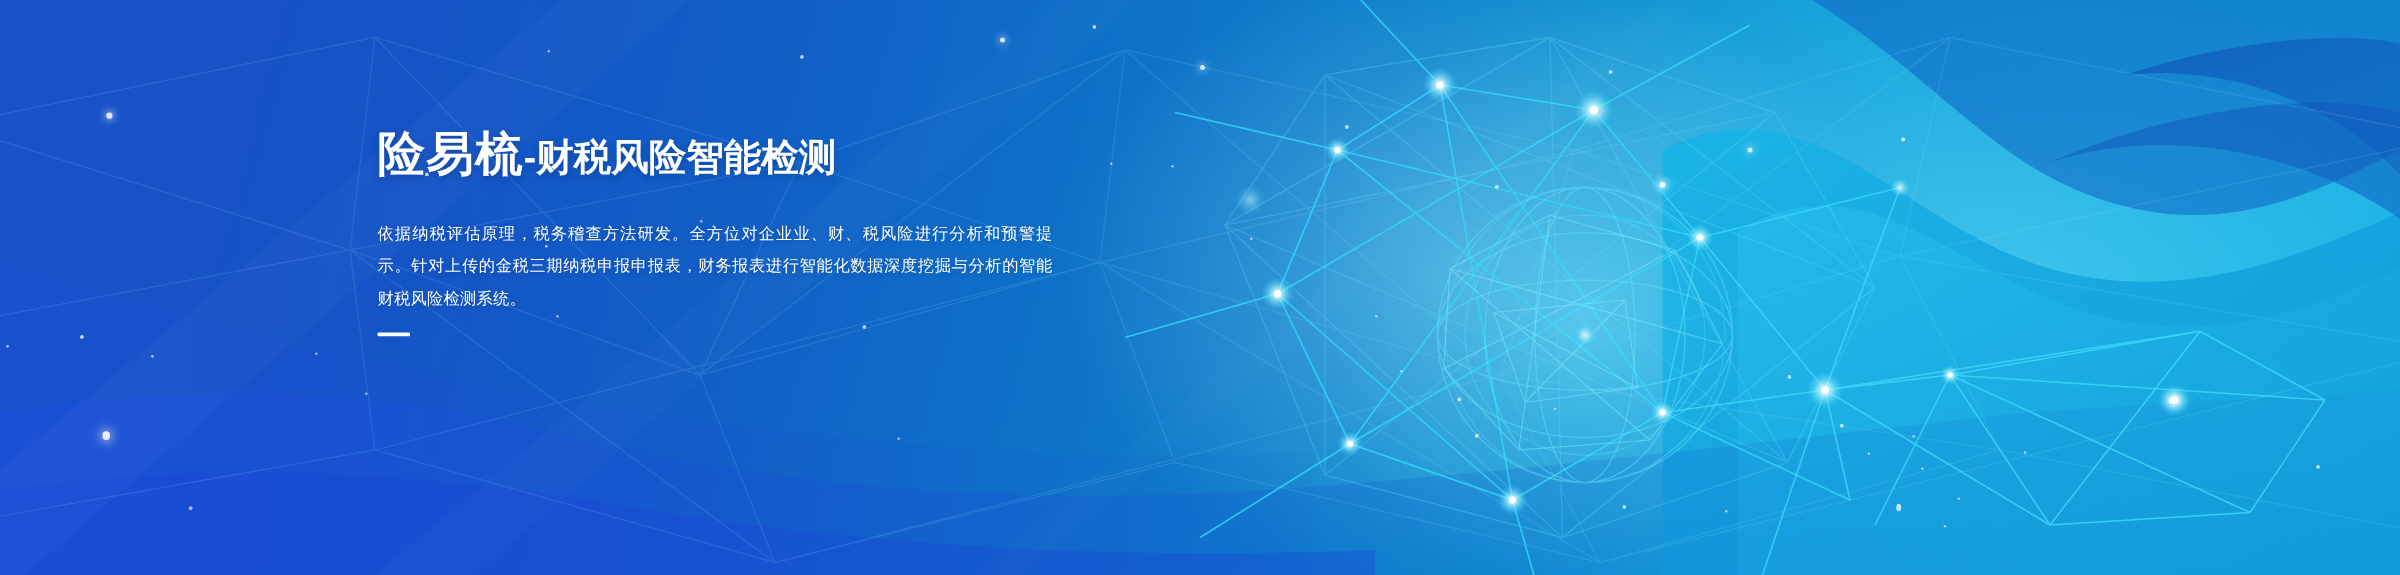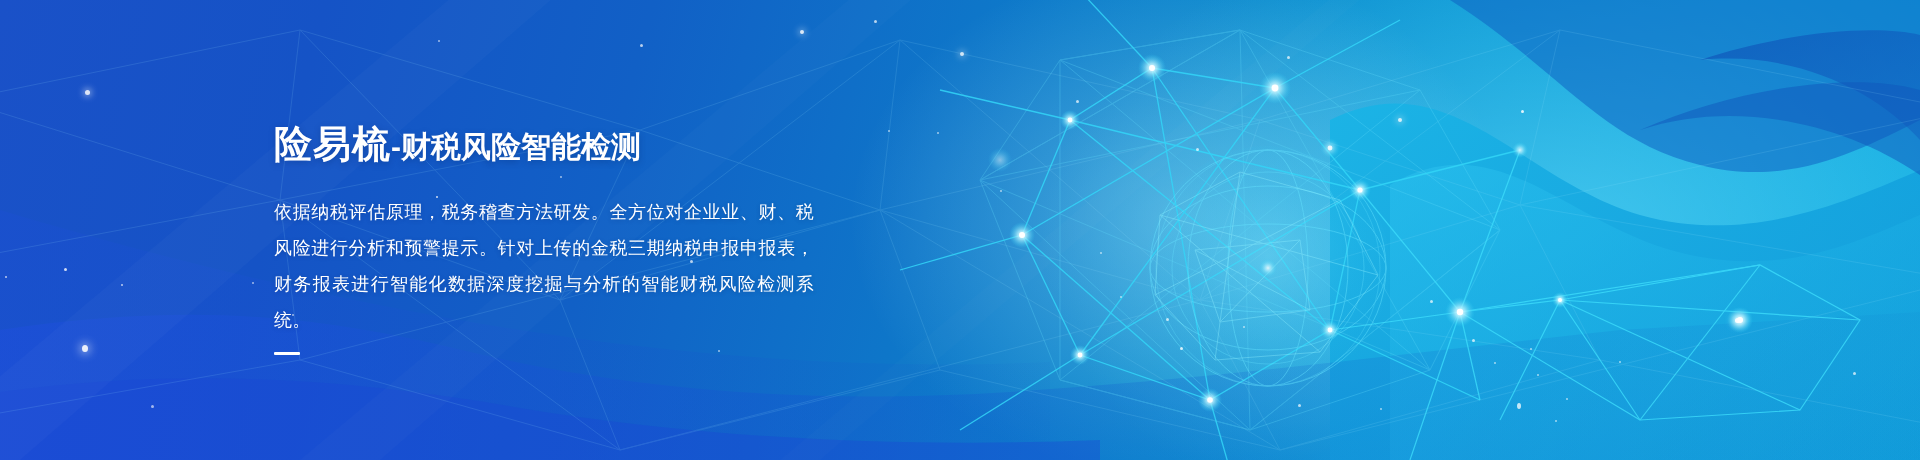--- a/index.html
+++ b/index.html
@@ -45,41 +45,40 @@
   .stars { position: absolute; inset: 0; pointer-events: none; }
   .star {
     position: absolute;
     background: #ffffff;
     border-radius: 50%;
   }
 
   
   .content {
     position: absolute;
-    left: 274px;
+    left: 302px;
     top: 102px;
     width: 540px;
     z-index: 40;
-    margin-top: 20px;
   }
   .title {
     margin: 0;
     color: #ffffff;
     font-size: 38px;
     font-weight: bold;
     letter-spacing: 1px;
     line-height: 1.2;
     text-shadow: 0 2px 6px rgba(5,40,110,0.35);
     white-space: nowrap;
   }
   .title .tail { font-size: 30px; letter-spacing: 0; }
   .desc {
     margin: 26px 0 0 0;
     color: #ffffff;
-    font-size: 18px;
+    font-size: 13px;
     line-height: 2.0;
     letter-spacing: 0.2px;
     text-align: justify;
     text-shadow: 0 1px 4px rgba(5,40,110,0.3);
   }
   .rule {
     margin-top: 14px;
     width: 26px;
     height: 3px;
     background: #ffffff;

